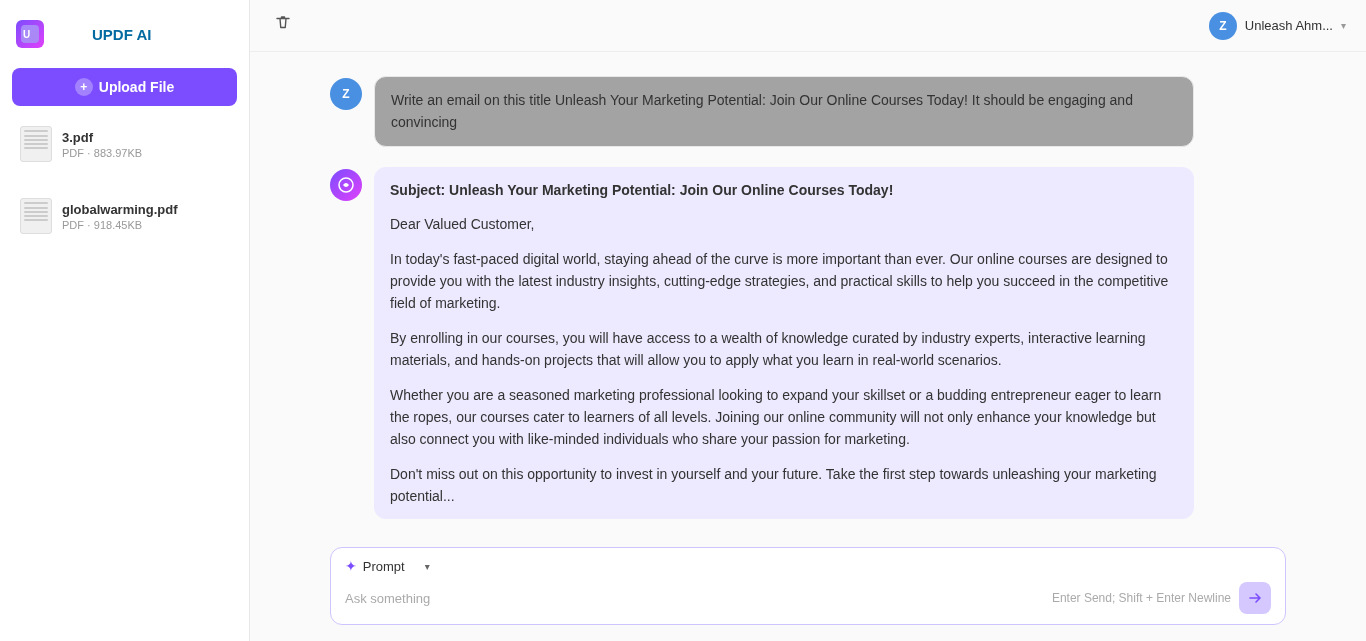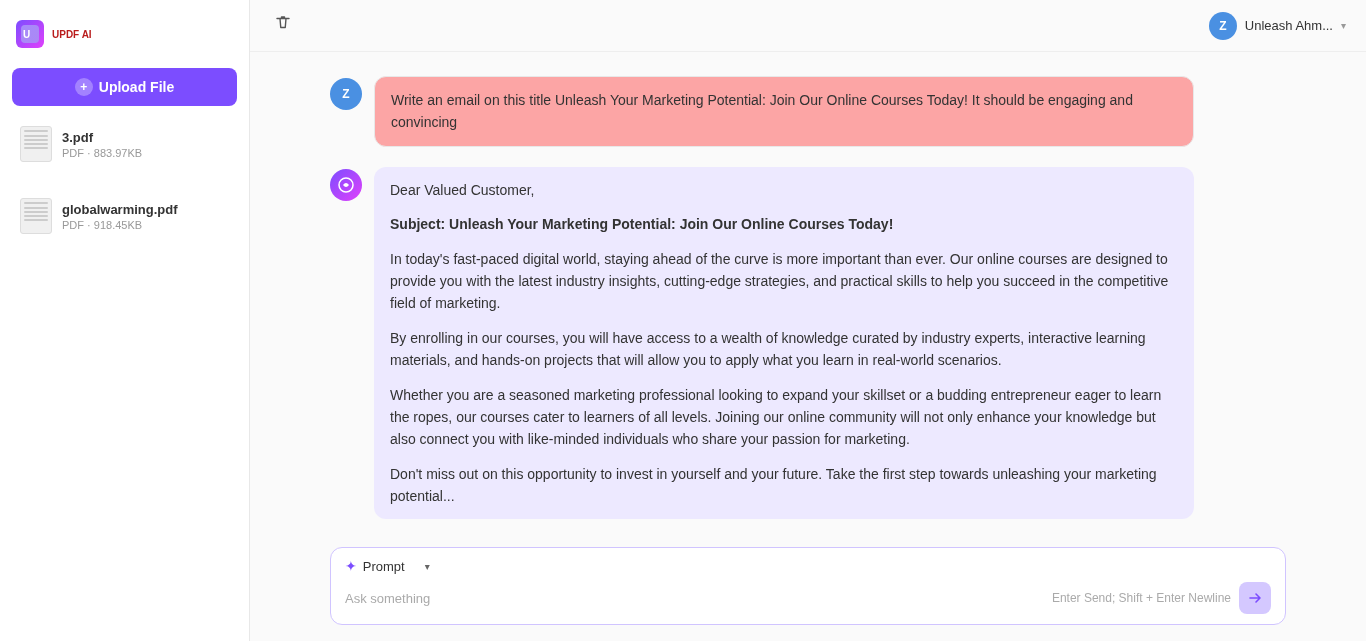--- a/index.html
+++ b/index.html
@@ -38,23 +38,24 @@
       border-radius: 6px;
       display: flex;
       align-items: center;
       justify-content: center;
       color: white;
       font-weight: bold;
       font-size: 11px;
     }
 
     .logo-text {
-      font-size: 10px;
+      font-size: 15px;
       font-weight: 700;
-      color: #b91c1c;
+      color: #0369a1;
+      margin-left: 40px;
     }
 
     .upload-btn {
       background: #7c4dff;
       color: white;
       border: none;
       border-radius: 8px;
       padding: 10px 0;
       font-size: 14px;
       font-weight: 600;
@@ -246,21 +247,21 @@
     .message-bubble {
       max-width: 820px;
       padding: 12px 16px;
       border-radius: 10px;
       font-size: 14px;
       line-height: 1.6;
       color: #333;
     }
 
     .user-bubble {
-      background: #fca5a5;
+      background: #a3a3a3;
       border: 1px solid #e8e8e8;
       border-radius: 12px;
     }
 
     .ai-bubble {
       background: #ede9ff;
       border-radius: 12px;
     }
 
     .ai-bubble p {
@@ -428,22 +429,22 @@
     </div>
 
     <div class="message-row">
       <div class="message-avatar ai-msg-avatar">
         <svg width="18" height="18" viewBox="0 0 18 18" fill="none">
           <circle cx="9" cy="9" r="7" fill="none" stroke="white" stroke-width="1.5"></circle>
           <path d="M6 9 Q9 5 12 9 Q9 13 6 9Z" fill="white"></path>
         </svg>
       </div>
       <div class="message-bubble ai-bubble">
+        <p><strong>Subject: Unleash Your Marketing Potential: Join Our Online Courses Today!</strong></p>
         <p>Dear Valued Customer,</p>
-        <p><strong>Subject: Unleash Your Marketing Potential: Join Our Online Courses Today!</strong></p>
         <p>In today's fast-paced digital world, staying ahead of the curve is more important than ever. Our online courses are designed to provide you with the latest industry insights, cutting-edge strategies, and practical skills to help you succeed in the competitive field of marketing.</p>
         <p>By enrolling in our courses, you will have access to a wealth of knowledge curated by industry experts, interactive learning materials, and hands-on projects that will allow you to apply what you learn in real-world scenarios.</p>
         <p>Whether you are a seasoned marketing professional looking to expand your skillset or a budding entrepreneur eager to learn the ropes, our courses cater to learners of all levels. Joining our online community will not only enhance your knowledge but also connect you with like-minded individuals who share your passion for marketing.</p>
         <p>Don't miss out on this opportunity to invest in yourself and your future. Take the first step towards unleashing your marketing potential...</p>
       </div>
     </div>
 
   </div>
 
   <div class="input-area">

